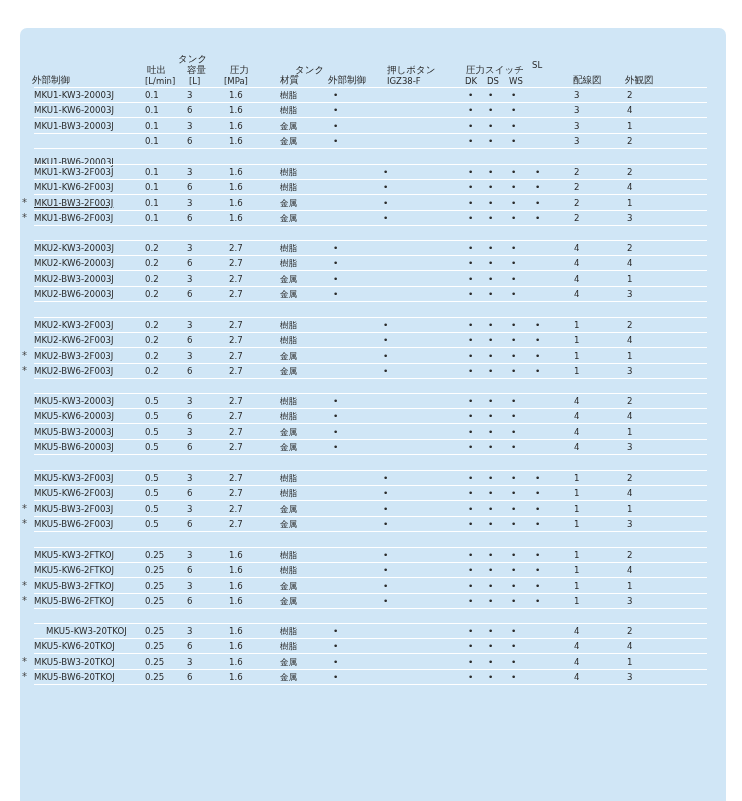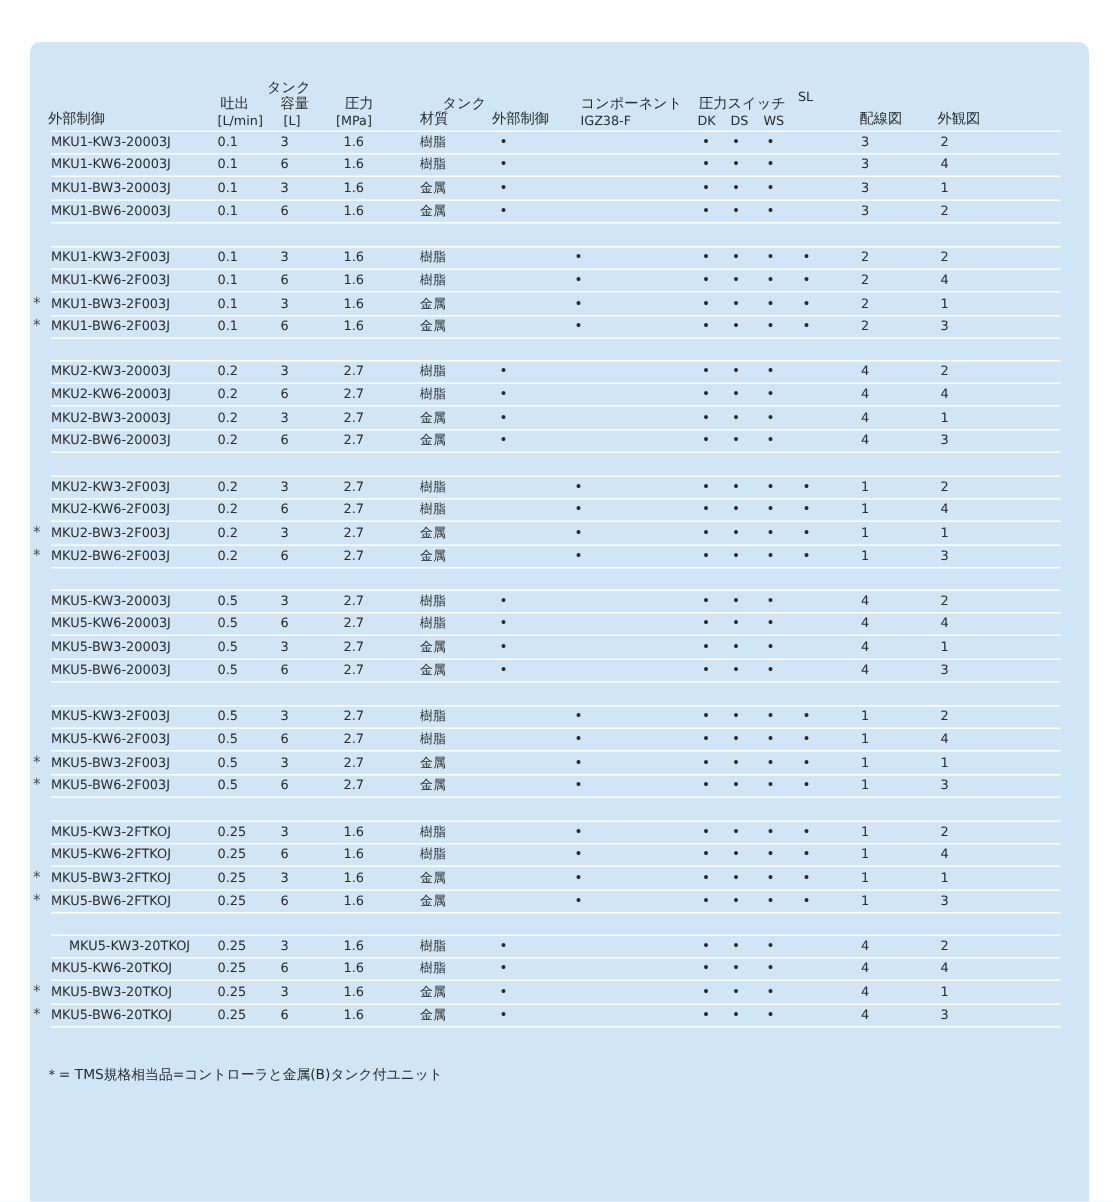--- a/index.html
+++ b/index.html
@@ -31,21 +31,21 @@
   <span class="hdr" style="left:167px;top:37px;">容量</span>
   <span class="hdr small" style="left:169px;top:48px;">[L]</span>
 
   <span class="hdr" style="left:210px;top:37px;">圧力</span>
   <span class="hdr small" style="left:204px;top:48px;">[MPa]</span>
 
   <span class="hdr" style="left:275px;top:37px;">タンク</span>
   <span class="hdr" style="left:260px;top:47px;">材質</span>
   <span class="hdr" style="left:308px;top:47px;">外部制御</span>
 
-  <span class="hdr" style="left:367px;top:37px;">コンポーネント</span>
+  <span class="hdr" style="left:367px;top:37px;">押しボタン</span>
   <span class="hdr small" style="left:367px;top:48px;">IGZ38-F</span>
 
   <span class="hdr" style="left:446px;top:37px;">圧力スイッチ</span>
   <span class="hdr small" style="left:445px;top:48px;">DK</span>
   <span class="hdr small" style="left:467px;top:48px;">DS</span>
   <span class="hdr small" style="left:489px;top:48px;">WS</span>
   <span class="hdr small" style="left:512px;top:32px;">SL</span>
 
   <span class="hdr" style="left:553px;top:47px;">配線図</span>
   <span class="hdr" style="left:605px;top:47px;">外観図</span>
@@ -85,21 +85,21 @@
         <span class="cell" style="left: 195px;">1.6</span>
         <span class="cell" style="left: 246px;">金属</span>
         <span class="cell" style="left: 540px;">3</span>
         <span class="cell" style="left: 593px;">1</span>
         <span class="dot" style="left: 299px;">•</span>
         <span class="dot" style="left: 434px;">•</span>
         <span class="dot" style="left: 454px;">•</span>
         <span class="dot" style="left: 477px;">•</span>
       </div>
       <div class="row" style="top: 105.9px;">
-        <span class="cell" style="left: 0px;">MKU1-BW6-20003J</span>
+        <span class="cell" style="left: 0px; margin-top: 21px;">MKU1-BW6-20003J</span>
         <span class="cell" style="left: 111px;">0.1</span>
         <span class="cell" style="left: 153px;">6</span>
         <span class="cell" style="left: 195px;">1.6</span>
         <span class="cell" style="left: 246px;">金属</span>
         <span class="cell" style="left: 540px;">3</span>
         <span class="cell" style="left: 593px;">2</span>
         <span class="dot" style="left: 299px;">•</span>
         <span class="dot" style="left: 434px;">•</span>
         <span class="dot" style="left: 454px;">•</span>
         <span class="dot" style="left: 477px;">•</span>
@@ -128,21 +128,21 @@
         <span class="cell" style="left: 540px;">2</span>
         <span class="cell" style="left: 593px;">4</span>
         <span class="dot" style="left: 349px;">•</span>
         <span class="dot" style="left: 434px;">•</span>
         <span class="dot" style="left: 454px;">•</span>
         <span class="dot" style="left: 477px;">•</span>
         <span class="dot" style="left: 501px;">•</span>
       </div>
       <div class="row" style="top: 167.6px;">
         <span class="ast">*</span>
-        <span class="cell" style="left: 0px;">MKU1-BW3-2F003J</span>
+        <span class="cell" style="left: 0px; text-decoration: underline;">MKU1-BW3-2F003J</span>
         <span class="cell" style="left: 111px;">0.1</span>
         <span class="cell" style="left: 153px;">3</span>
         <span class="cell" style="left: 195px;">1.6</span>
         <span class="cell" style="left: 246px;">金属</span>
         <span class="cell" style="left: 540px;">2</span>
         <span class="cell" style="left: 593px;">1</span>
         <span class="dot" style="left: 349px;">•</span>
         <span class="dot" style="left: 434px;">•</span>
         <span class="dot" style="left: 454px;">•</span>
         <span class="dot" style="left: 477px;">•</span>
@@ -497,15 +497,14 @@
         <span class="cell" style="left: 540px;">4</span>
         <span class="cell" style="left: 593px;">3</span>
         <span class="dot" style="left: 299px;">•</span>
         <span class="dot" style="left: 434px;">•</span>
         <span class="dot" style="left: 454px;">•</span>
         <span class="dot" style="left: 477px;">•</span>
       </div>
     </div>
 
   <div class="notes">
-    <div>＊= TMS規格相当品=コントローラと金属(B)タンク付ユニット</div>
   </div>
 </div>
 
 </body></html>

